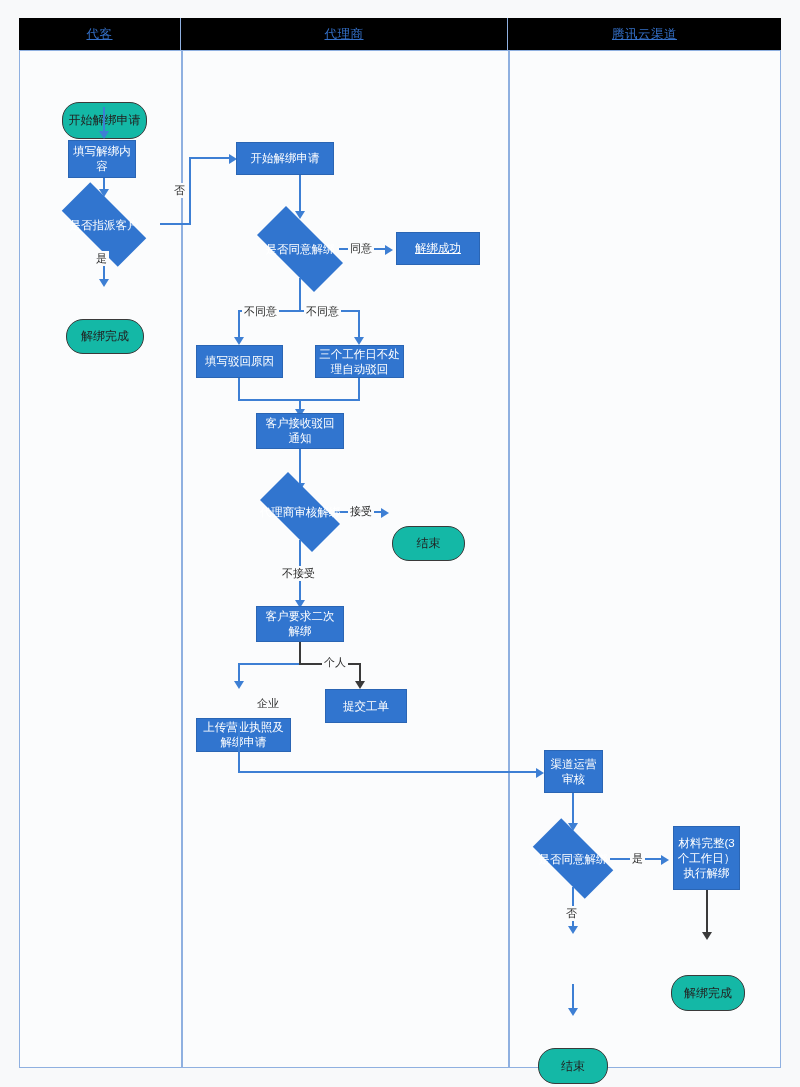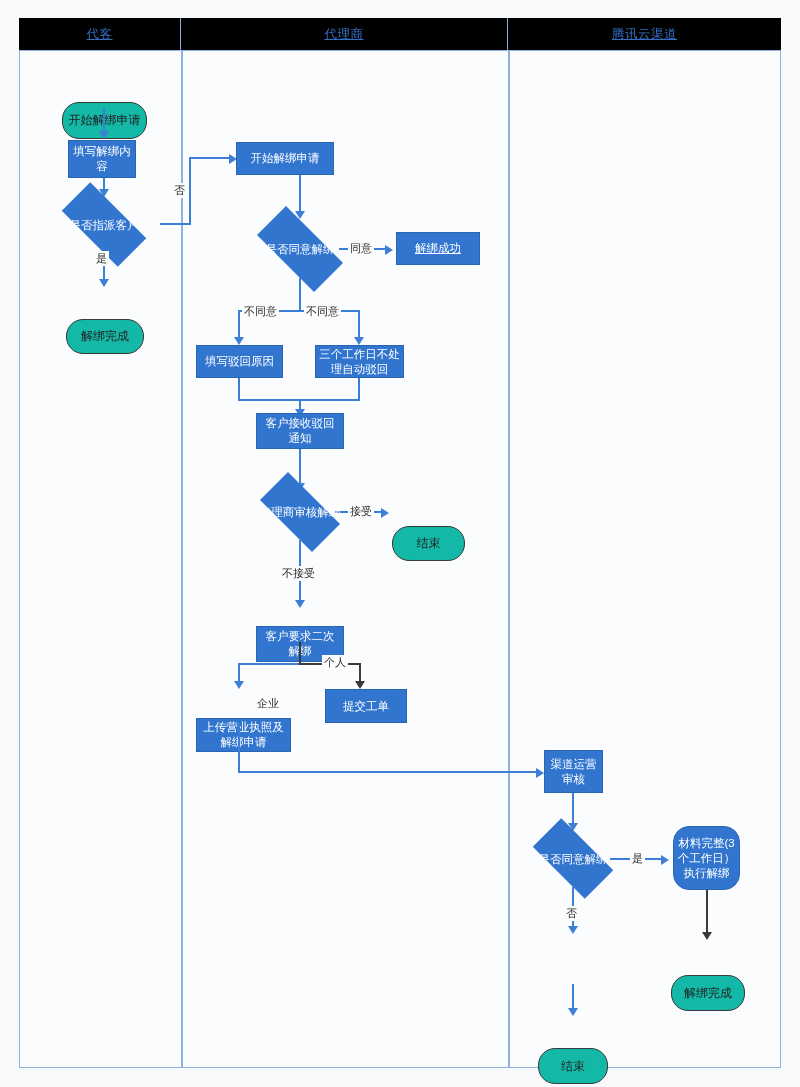--- a/index.html
+++ b/index.html
@@ -174,21 +174,21 @@
   <div class="elbl" style="left:348px;top:504px;">接受</div>
 
   <div class="node term" style="left:392px;top:494px;width:73px;height:35px;">
     <span>结束</span>
   </div>
 
   <div class="ln" style="left:299px;top:540px;width:2px;height:64px;"></div>
   <div class="ar down" style="left:295px;top:600px;"></div>
   <div class="elbl" style="left:280px;top:554px;margin-top:12px;">不接受</div>
 
-  <div class="node proc" style="left:256px;top:606px;width:88px;height:36px;margin-top:20px;">
+  <div class="node proc" style="left:256px;top:606px;width:88px;height:36px;">
     <span>客户要求二次解绑</span>
   </div>
 
   <div class="ln dark" style="left:299px;top:642px;width:2px;height:22px;"></div>
   <div class="ln" style="left:238px;top:663px;width:62px;height:2px;"></div>
   <div class="ln dark" style="left:299px;top:663px;width:62px;height:2px;"></div>
   <div class="ln" style="left:238px;top:663px;width:2px;height:22px;"></div>
   <div class="ar down" style="left:234px;top:681px;"></div>
   <div class="ln dark" style="left:359px;top:663px;width:2px;height:22px;"></div>
   <div class="ar down dark" style="left:355px;top:681px;"></div>
@@ -216,21 +216,21 @@
 
   <div class="dec-wrap" style="left:521px;top:830px;width:104px;height:57px;">
     <div class="dec-shape"></div>
     <div class="dec-txt">是否同意解绑</div>
   </div>
 
   <div class="ln" style="left:610px;top:858px;width:53px;height:2px;"></div>
   <div class="ar right" style="left:661px;top:855px;"></div>
   <div class="elbl" style="left:630px;top:851px;">是</div>
 
-  <div class="node proc" style="left:673px;top:826px;width:67px;height:64px;border-radius:16px;">
+  <div class="node proc" style="left:673px;top:826px;width:67px;height:64px;">
     <span>材料完整(3个工作日）执行解绑</span>
   </div>
 
   <div class="ln dark" style="left:706px;top:890px;width:2px;height:46px;"></div>
   <div class="ar down dark" style="left:702px;top:932px;"></div>
 
   <div class="node term" style="left:671px;top:943px;width:74px;height:36px;">
     <span>解绑完成</span>
   </div>
 

